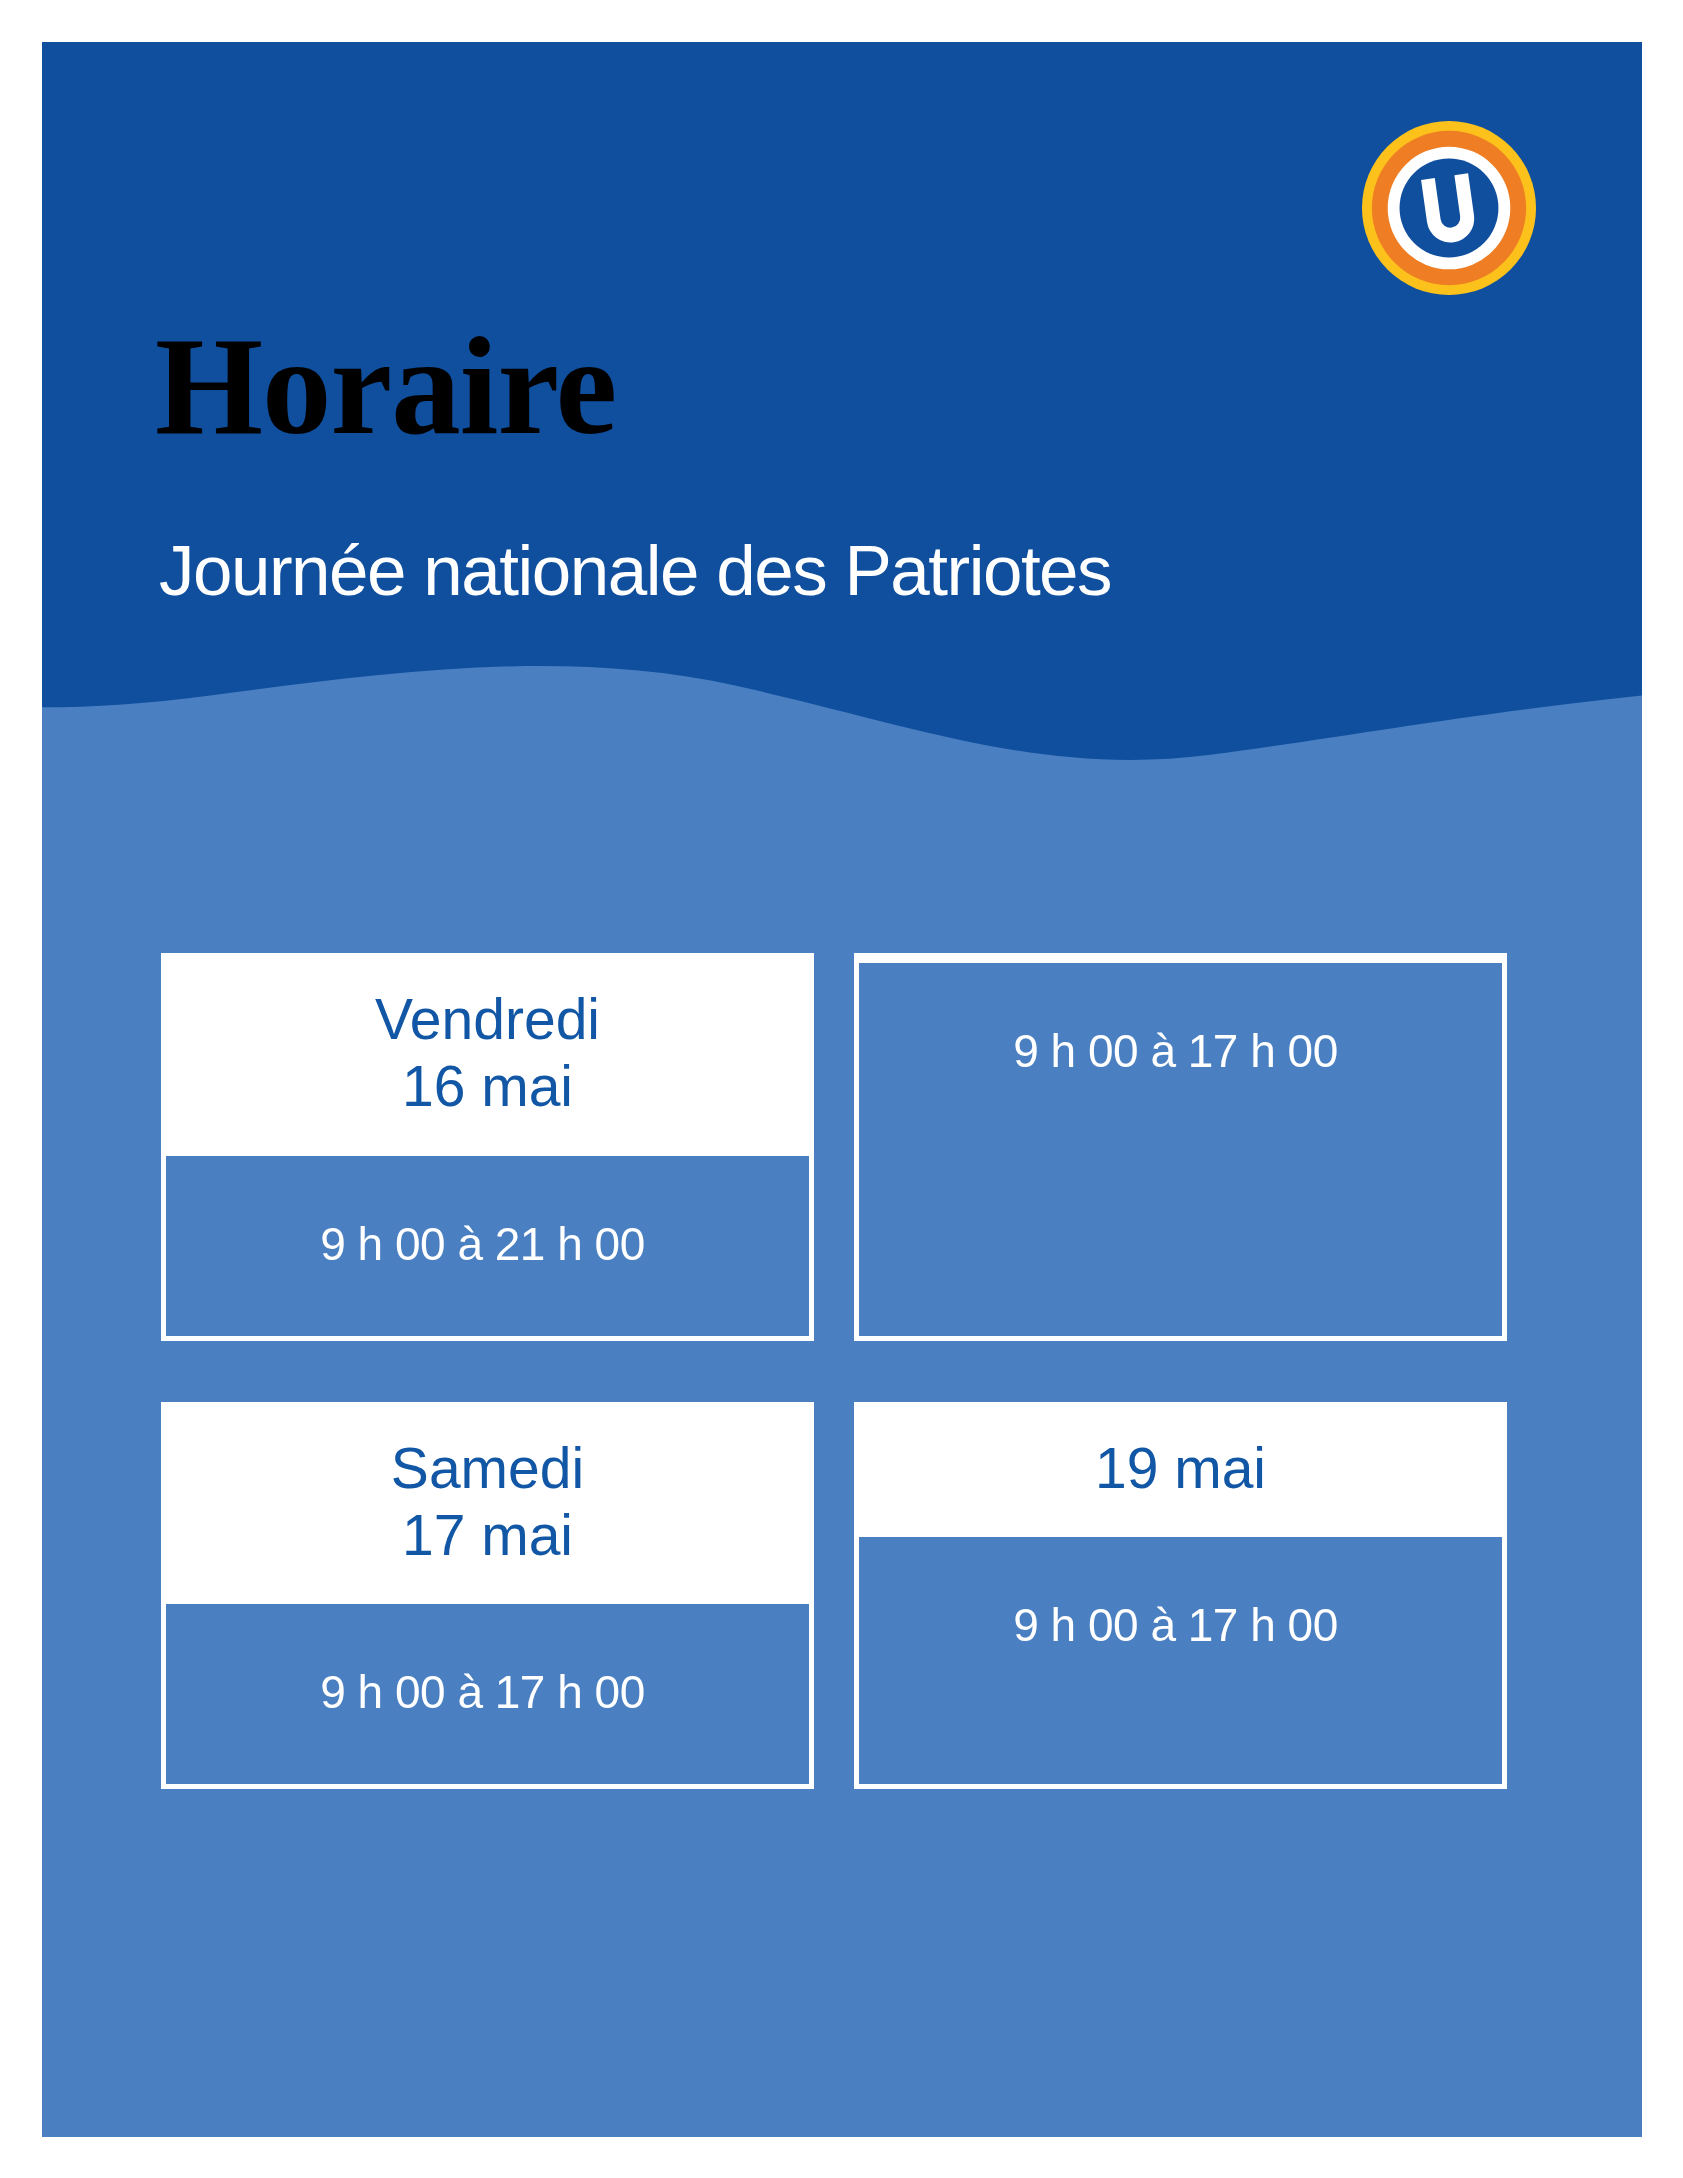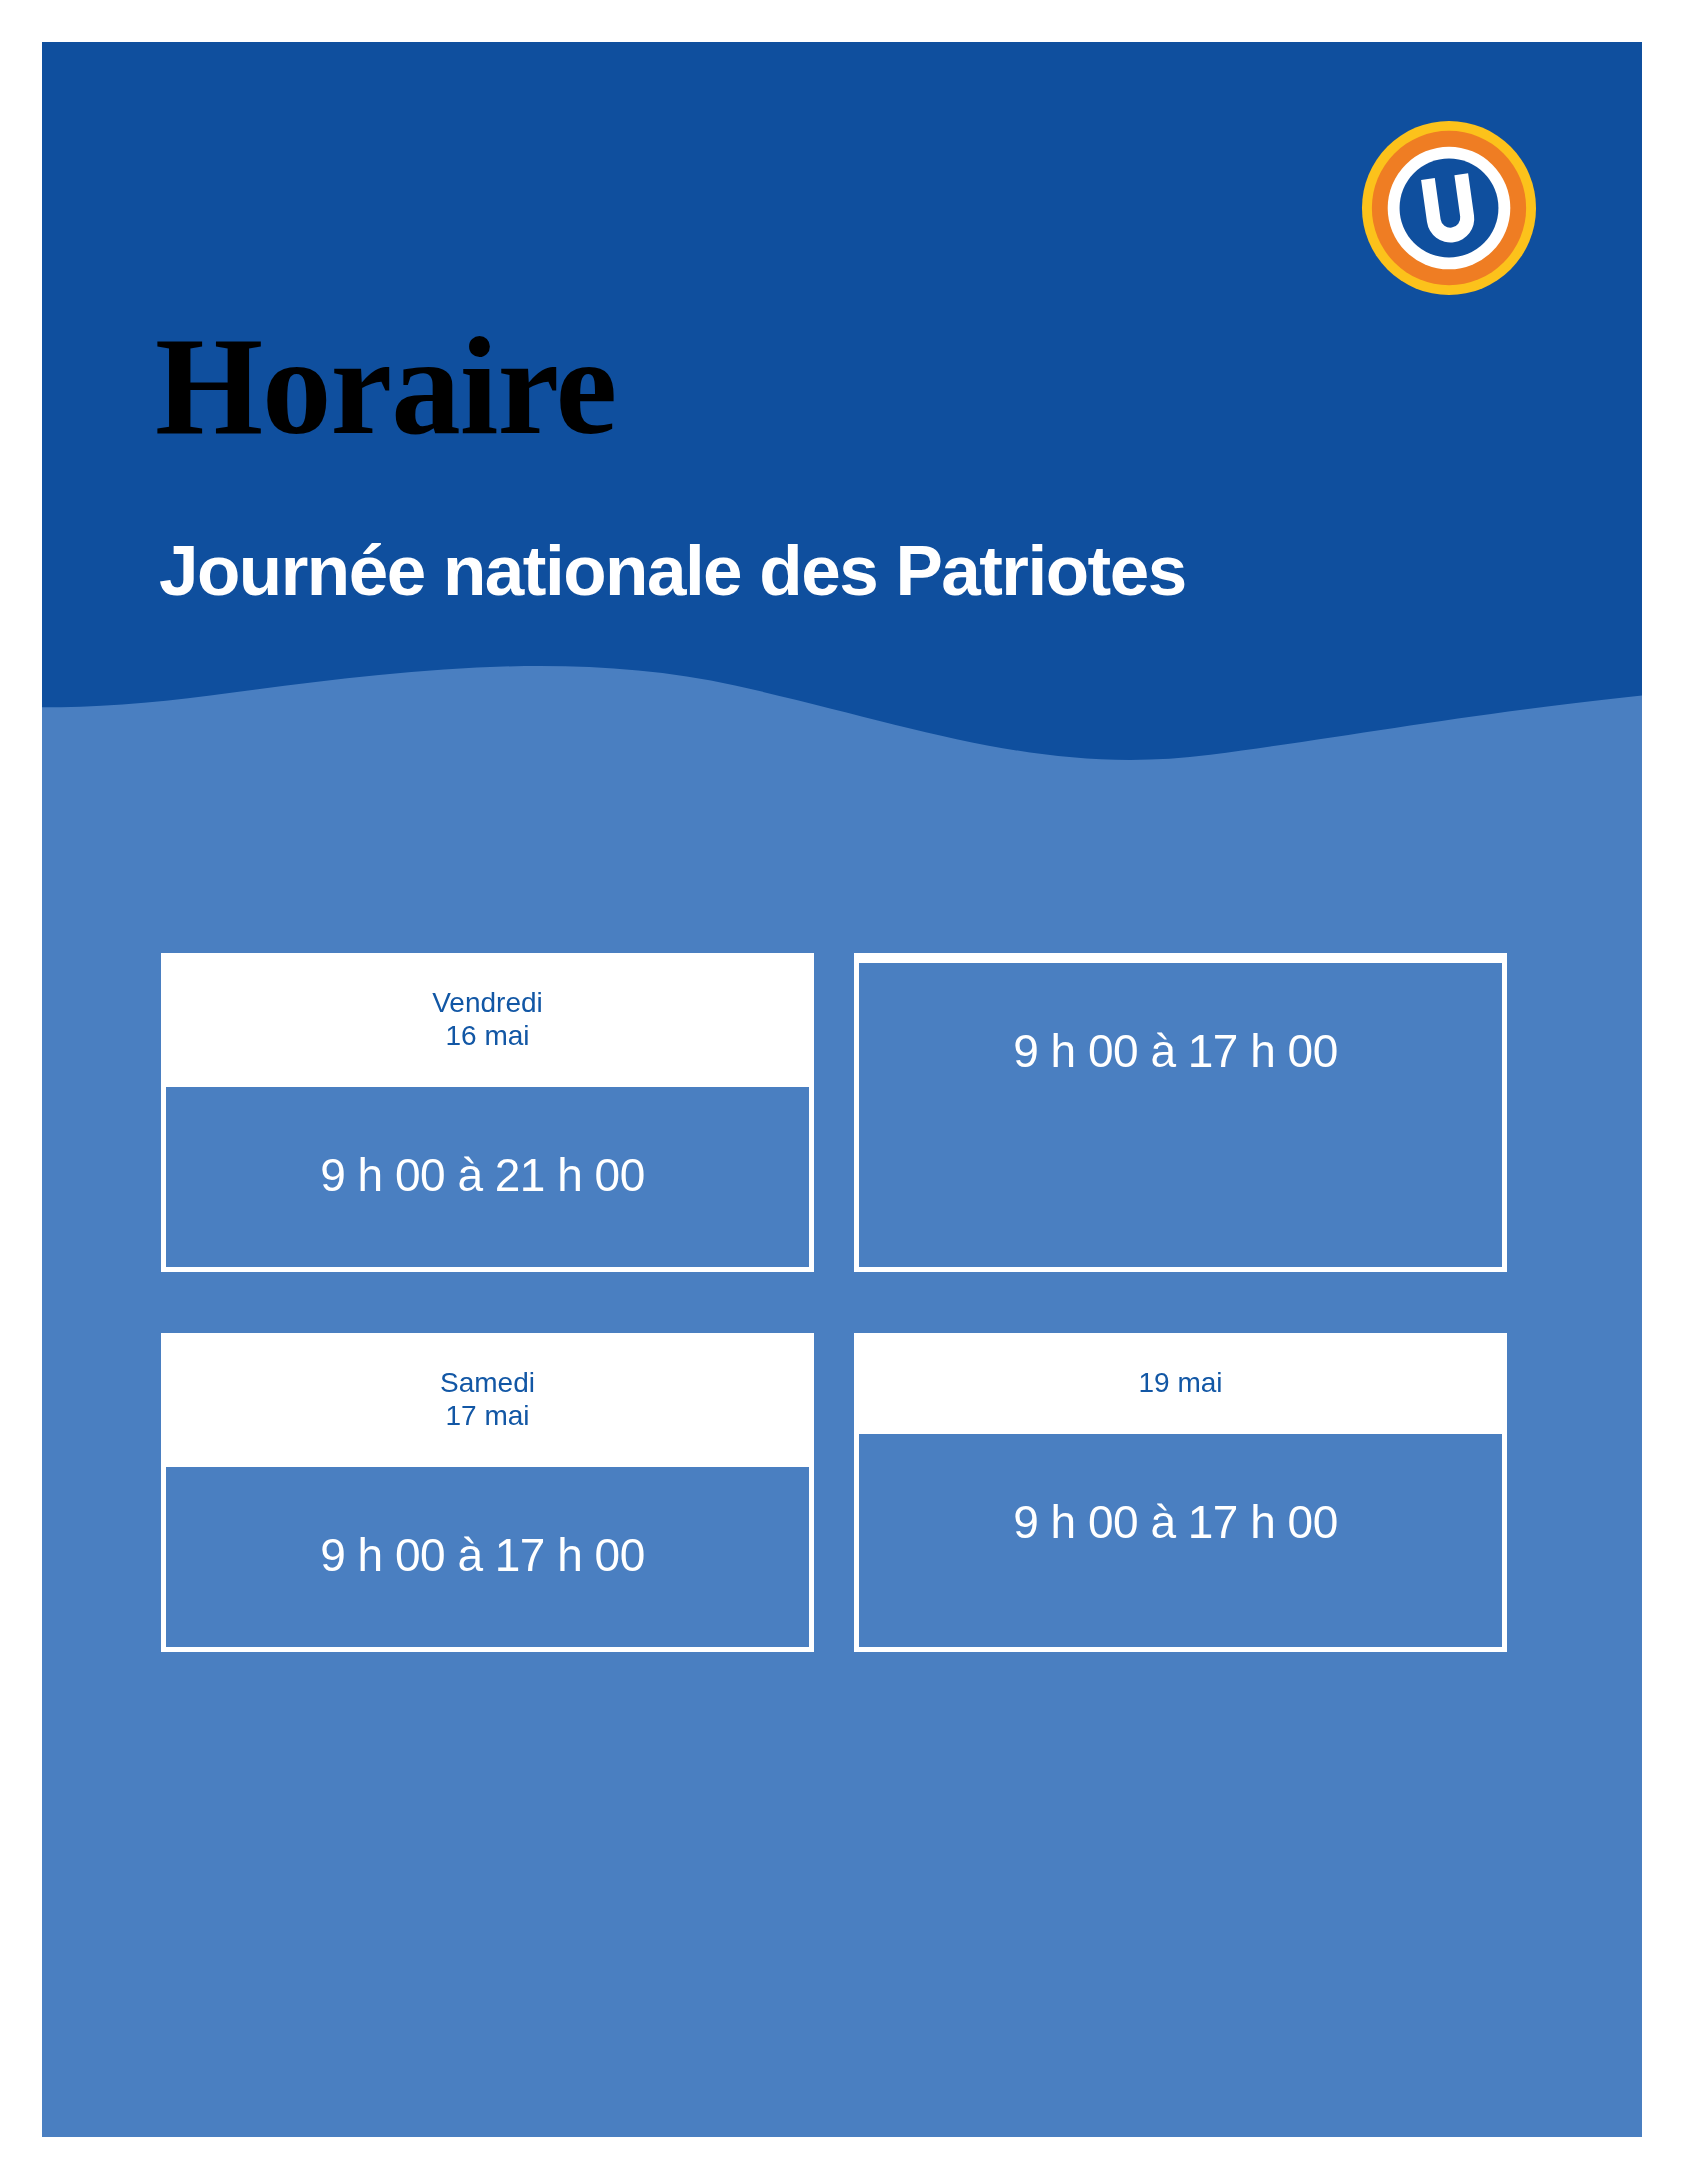--- a/index.html
+++ b/index.html
@@ -52,21 +52,21 @@
     font-size: 139px;
     line-height: 1;
     color: #000000;
     letter-spacing: -1px;
   }
   .subtitle {
     position: absolute;
     left: 117px;
     top: 493px;
     font-family: "Liberation Sans", sans-serif;
-    font-weight: bold;
+    font-weight: normal;
     font-size: 71px;
     line-height: 1;
     color: #ffffff;
     letter-spacing: -1.5px;
   }
   
   .logo {
     position: absolute;
     right: 104px;
     top: 77px;
@@ -88,21 +88,21 @@
   .card {
     border: 5px solid #ffffff;
     box-sizing: border-box;
     background: #4a7fc1;
   }
   .card-head {
     background: #ffffff;
     color: #1257a5;
     text-align: center;
     padding: 28px 10px 30px 10px;
-    font-size: 28px;
+    font-size: 57px;
     line-height: 1.18;
     font-weight: normal;
   }
   .card-head .day {
     display: block;
   }
   .card-head .date {
     display: block;
     text-align: center;
   }

